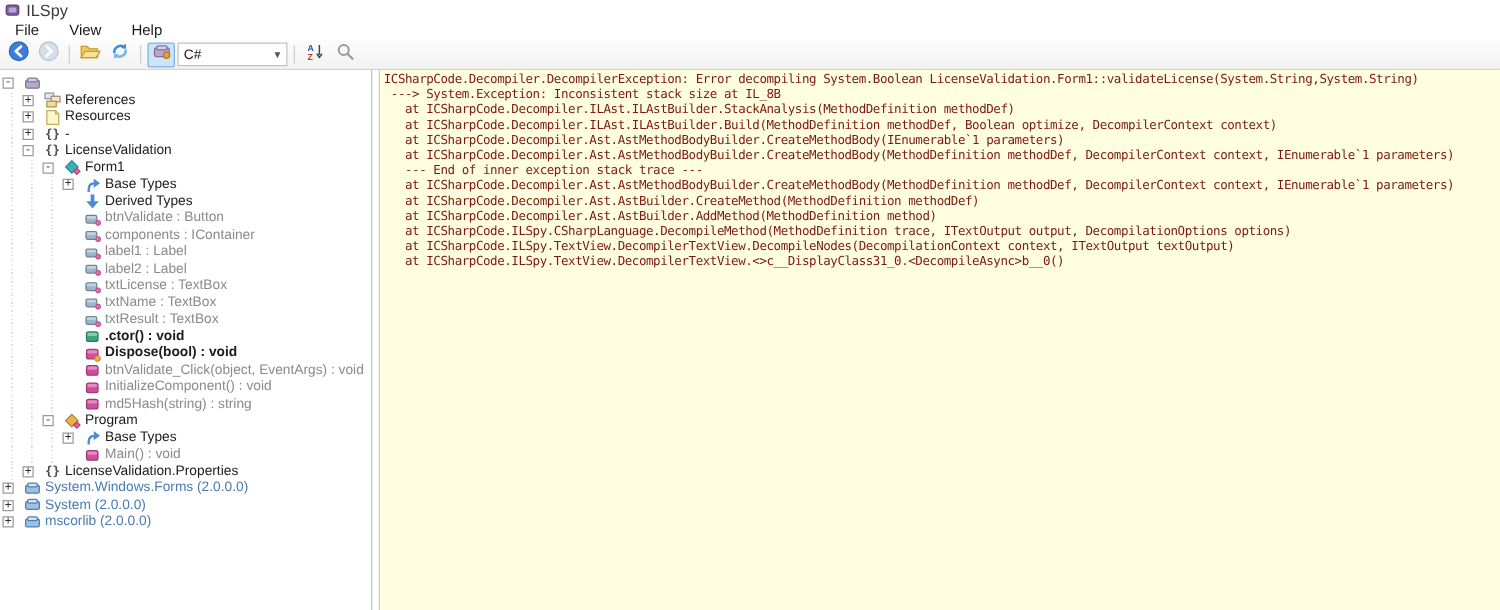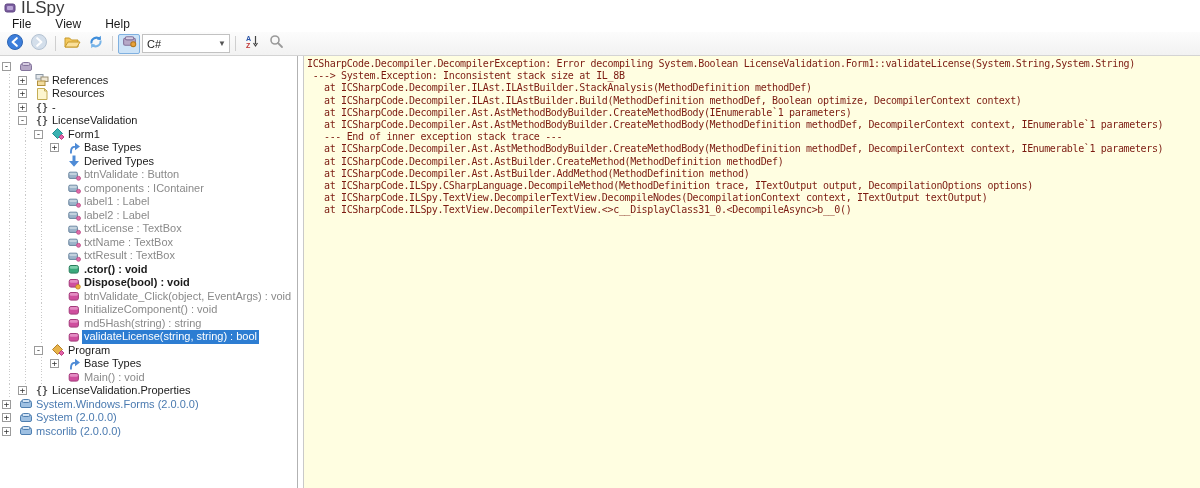--- a/index.html
+++ b/index.html
@@ -3,21 +3,21 @@
 <meta charset="utf-8">
 <style>
   * { box-sizing: border-box; margin: 0; padding: 0; }
   html,body { width:1200px; height:488px; overflow:hidden; background:#fff;
     font-family:"Liberation Sans", sans-serif; }
 
   .window { width:1200px; height:488px; display:flex; flex-direction:column; background:#fff; }
 
   
   .titlebar { height:16px; display:flex; align-items:center; gap:5px; padding-left:4px;
-    font-size:17px; color:#3a3a3a; flex:none; }
+    font-size:13px; color:#3a3a3a; flex:none; }
   .titlebar .app-icon svg { display:block; }
 
   
   .menubar { height:16px; display:flex; align-items:center; font-size:12px; color:#1a1a1a; flex:none; }
   .menu-item { padding:0 12px; height:16px; line-height:16px; cursor:default; }
 
   
   .toolbar { height:24px; flex:none; display:flex; align-items:center; gap:2px; padding:0 4px;
     background:linear-gradient(#fcfcfc,#f2f2f2); border-bottom:1px solid #d4d4d4; }
   .tb-btn { width:22px; height:20px; display:flex; align-items:center; justify-content:center;
@@ -396,33 +396,20 @@
               <svg width="14" height="14" viewBox="0 0 14 14">
                 <rect x="2.2" y="3.5" width="9.2" height="7.6" rx="1.8" fill="#cf4f9e" stroke="#a23a7a"></rect>
                 <rect x="2.8" y="4.1" width="8" height="2.6" rx="1.3" fill="#e48cc3"></rect>
               </svg>
             </span>
             <span class="tlabel s-gray">md5Hash(string) : string</span>
           </div>
           <div class="trow">
             <span class="guide"></span>
             <span class="guide"></span>
-            <span class="guide"></span>
-            <span class="expcell"></span>
-            <span class="icon">
-              <svg width="14" height="14" viewBox="0 0 14 14">
-                <rect x="2.2" y="3.5" width="9.2" height="7.6" rx="1.8" fill="#cf4f9e" stroke="#a23a7a"></rect>
-                <rect x="2.8" y="4.1" width="8" height="2.6" rx="1.3" fill="#e48cc3"></rect>
-              </svg>
-            </span>
-            <span class="tlabel s-selected">validateLicense(string, string) : bool</span>
-          </div>
-          <div class="trow">
-            <span class="guide"></span>
-            <span class="guide"></span>
             <span class="expcell">
               <span class="expbox">-</span>
             </span>
             <span class="icon">
               <svg width="14" height="14" viewBox="0 0 14 14">
                 <path d="M6.5 1.5 L11.5 6.5 L6.5 11.5 L1.5 6.5 Z" fill="#e8b34a" stroke="#b5822a"></path>
                 <path d="M10.5 7.5 L13 10 L10.5 12.5 L8 10 Z" fill="#e462a8" stroke="#bb3f83"></path>
               </svg>
             </span>
             <span class="tlabel s-default">Program</span>

